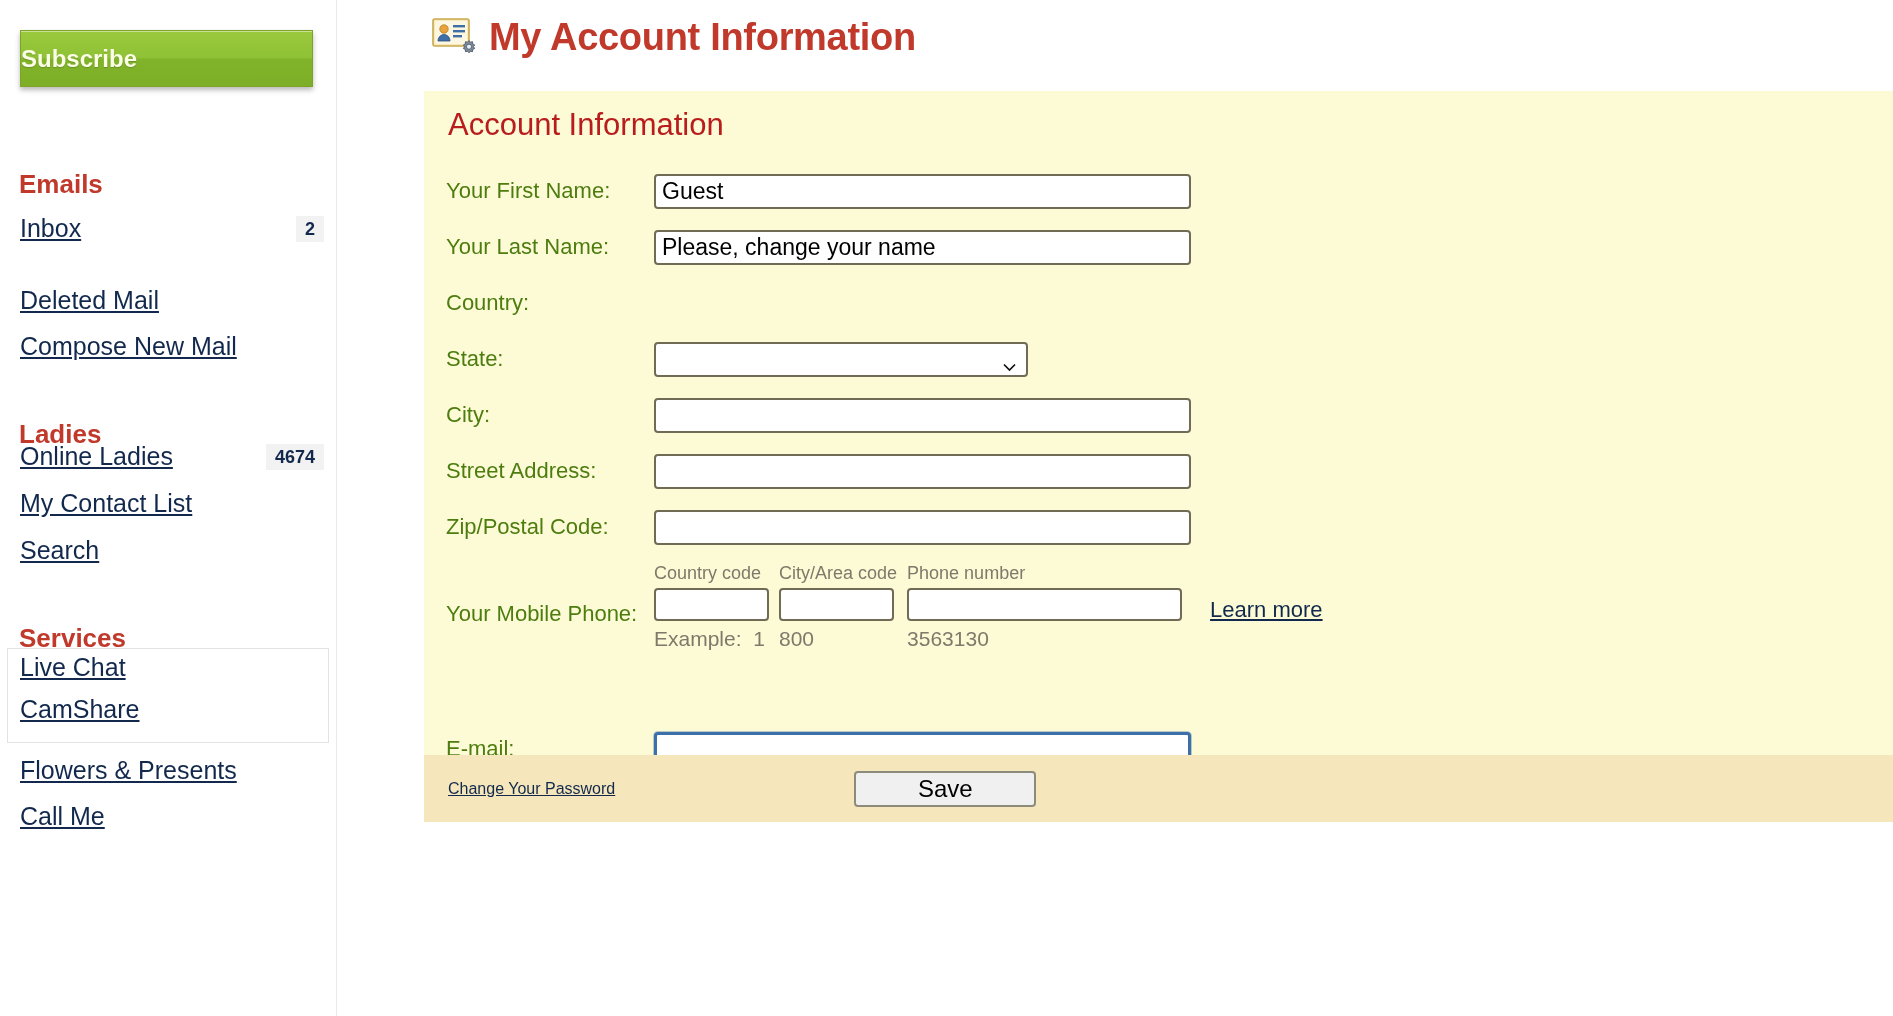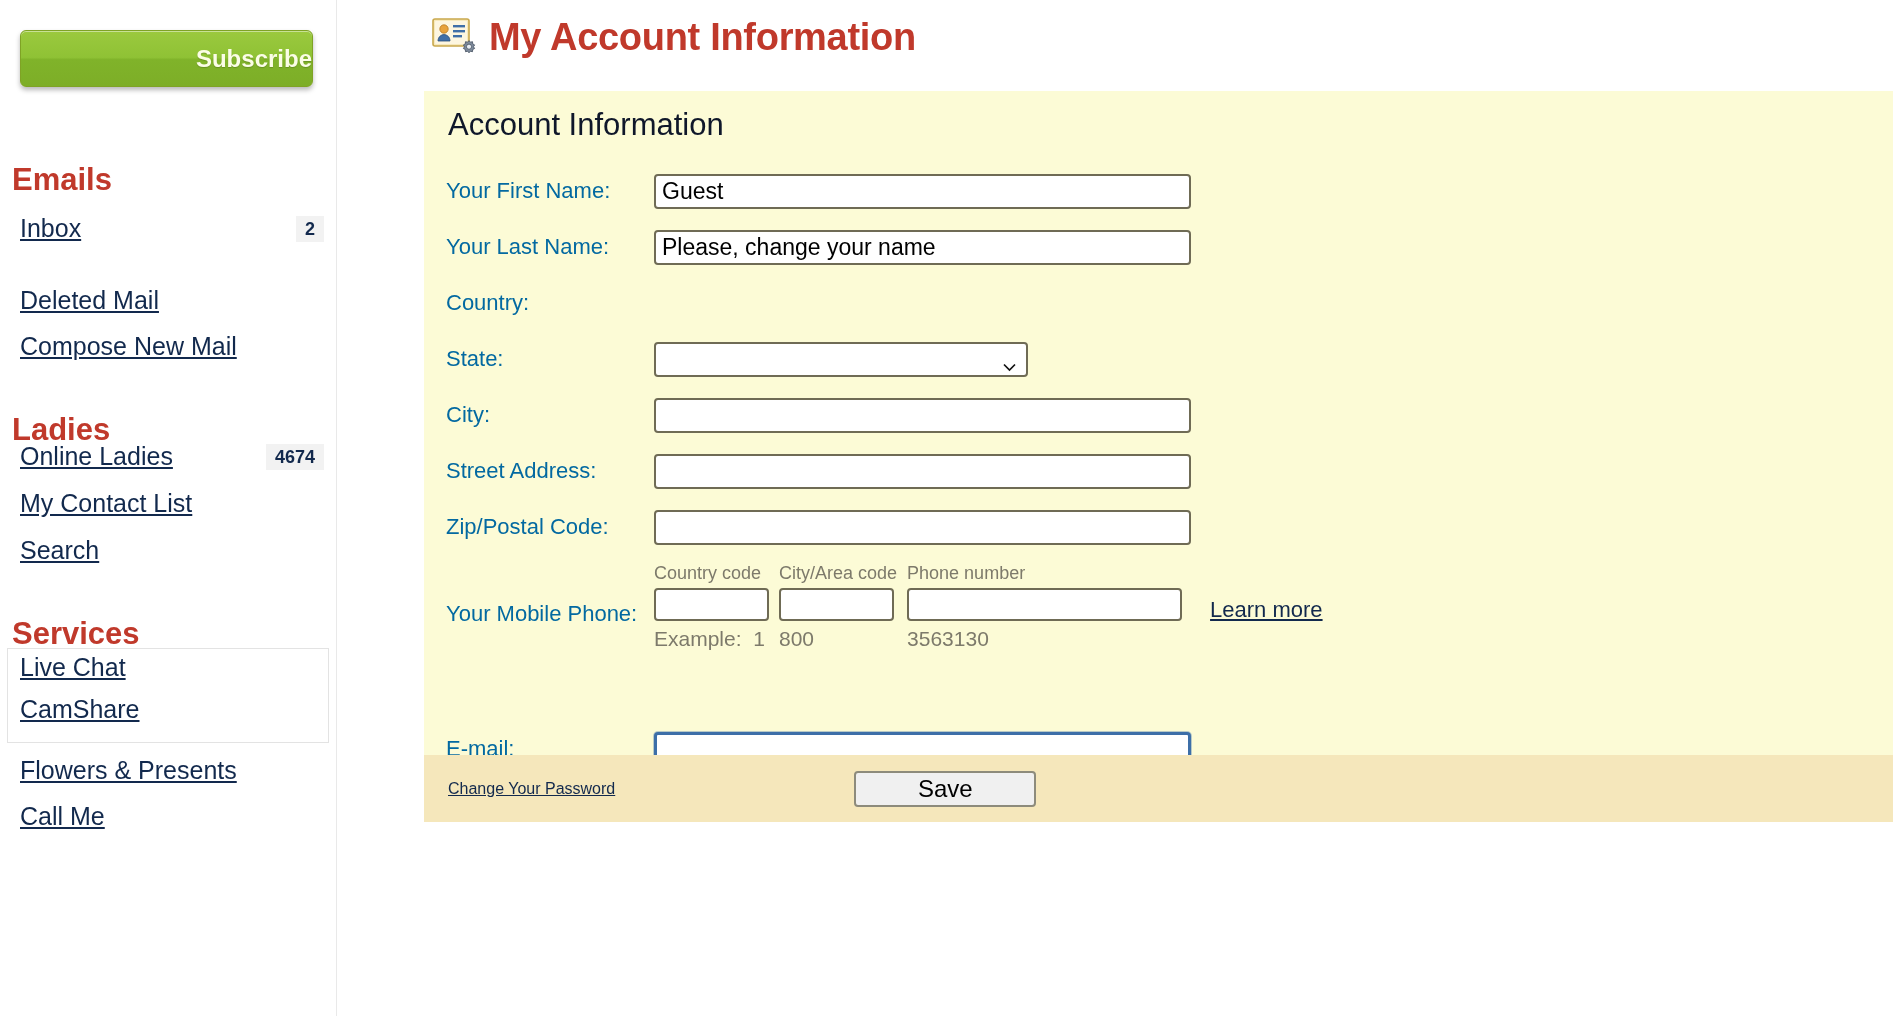--- a/index.html
+++ b/index.html
@@ -34,38 +34,38 @@
     width: 1px; height: 1016px;
     background: #e9e9e9;
   }
 
   .subscribe-btn {
     display: block;
     margin: 30px 20px 0 20px;
     width: 293px;
     height: 57px;
     border: 1px solid #7fa325;
-    border-radius: 6px;
+    border-radius: 0;
     background: linear-gradient(to bottom, #9bc93e 0%, #8fc235 48%, #80b32a 52%, #7dae27 100%);
     box-shadow: 0 3px 5px rgba(0,0,0,0.28), inset 0 1px 0 rgba(255,255,255,0.45);
     color: #fbfde6;
     font-size: 24px;
     font-weight: bold;
-    text-align: right;
+    text-align: left;
     line-height: 55px;
     cursor: pointer;
     text-shadow: 0 1px 1px rgba(0,0,0,0.18);
     font-family: "Liberation Sans", sans-serif;
   }
 
   .sect-head {
     color: #c0392b;
-    font-size: 31px;
+    font-size: 26px;
     font-weight: bold;
-    margin: 8px;
+    margin: 15px;
     padding: 0 0 0 4px;
   }
   .sect-emails  { position: absolute; left: 0; top: 154px; }
   .sect-ladies  { position: absolute; left: 0; top: 404px; }
   .sect-services{ position: absolute; left: 0; top: 608px; }
 
   .nav-link {
     display: inline-block;
     color: #12294d;
     font-size: 25px;
@@ -150,41 +150,41 @@
     left: 0;
     top: 91px;
     width: 1469px;
     height: 664px;
     background: #fcfbd6;
   }
   .panel-title {
     position: absolute;
     left: 24px;
     top: 16px;
-    color: #0f172a;
+    color: #b91c1c;
     font-size: 31px;
     font-family: "Liberation Sans", sans-serif;
   }
 
   .form {
     position: absolute;
     left: 0;
     top: 72px;
     width: 1469px;
   }
   .frow {
     position: relative;
     height: 56px;
     display: flex;
     align-items: center;
   }
   .flabel {
     width: 230px;
     padding-left: 22px;
-    color: #0369a1;
+    color: #4d7c0f;
     font-size: 22px;
     font-family: "Liberation Sans", sans-serif;
     flex: none;
   }
   .fctl { flex: 1; }
 
   .txt {
     width: 537px;
     height: 35px;
     border: 2px solid #6f6b55;

